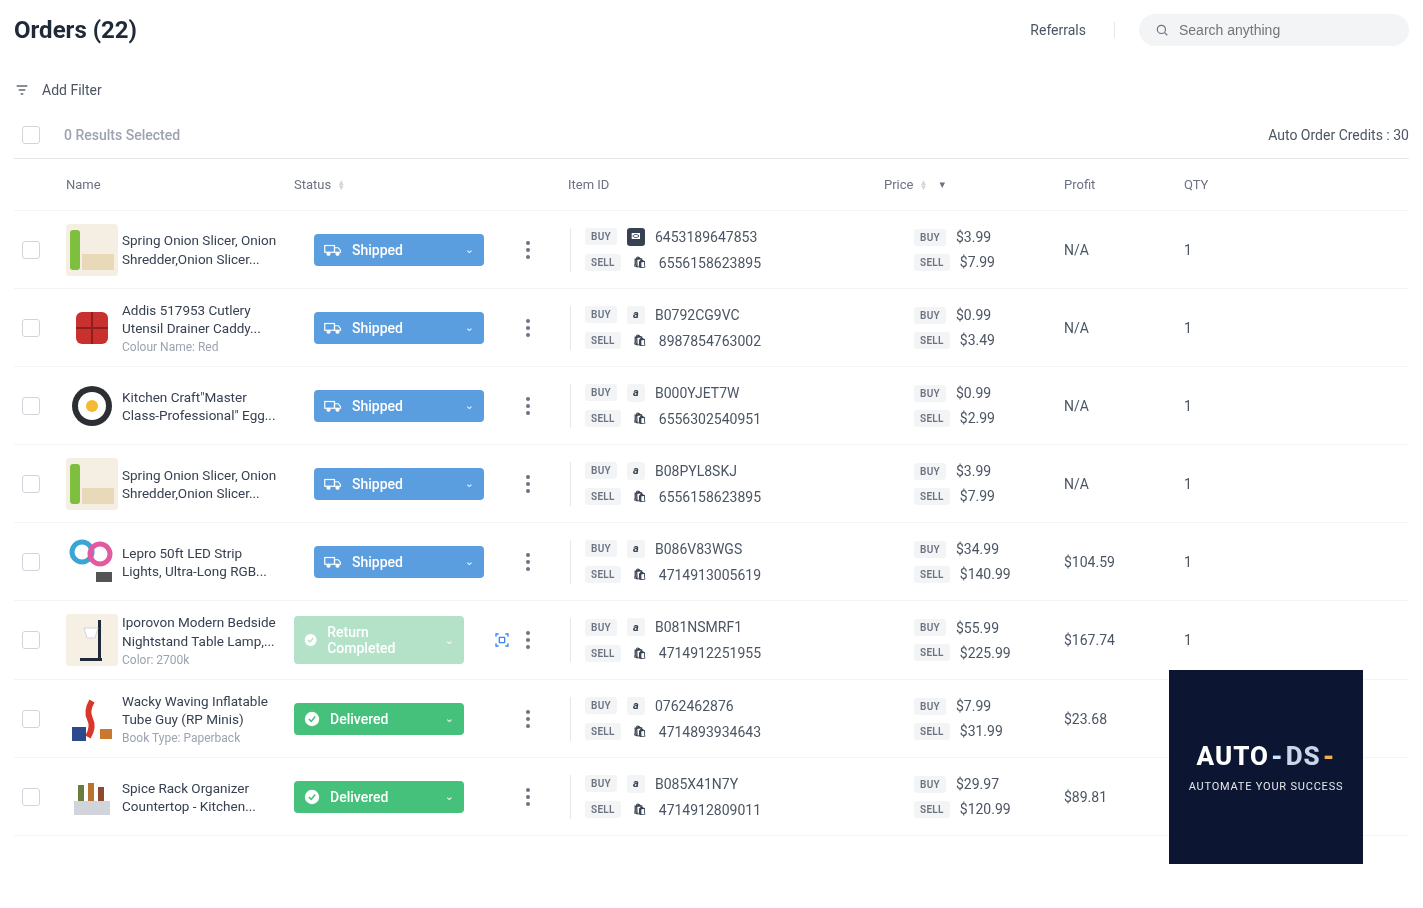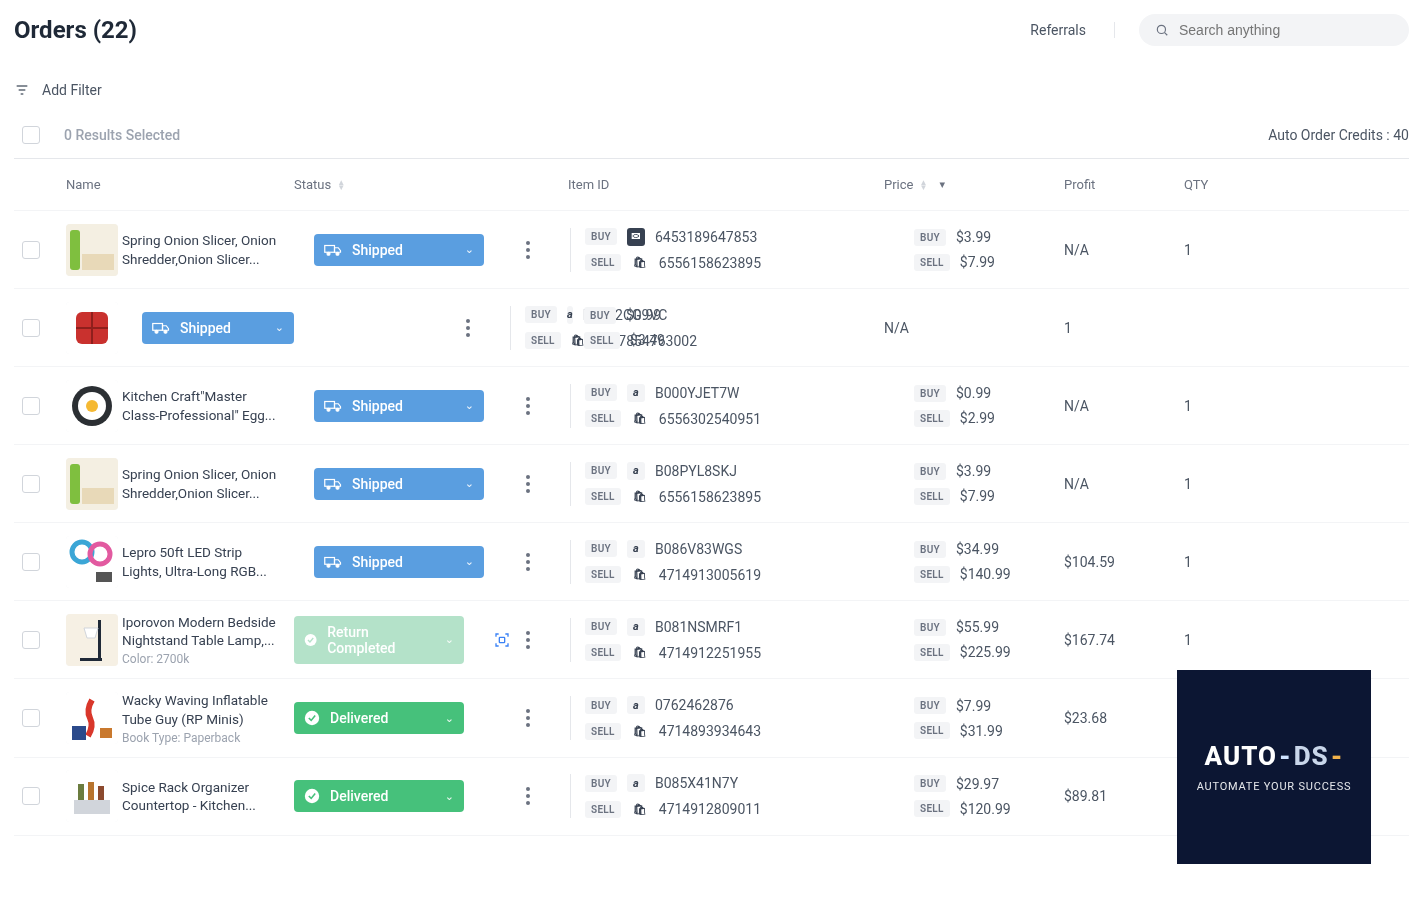--- a/index.html
+++ b/index.html
@@ -123,21 +123,21 @@
 .mini-icon.mail::after { content:"✉"; font-size:11px;}
 .item-id { font-size:14px; color:#4b5563; }
 .price-val { font-size:14px; color:#4b5563; }
 .profit-cell { font-size:14px; color:#4b5563; }
 .qty-cell { font-size:14px; color:#4b5563; }
 
 .item-cell { border-left:1px solid #e5e7eb; padding-left:14px; }
 
 
 .promo {
-  position:fixed; right:52px; bottom:44px;
+  position:fixed; right:60px; bottom:44px;
   width:194px; height:194px; background:#0c1633;
   display:flex; flex-direction:column; align-items:center; justify-content:center;
   color:#fff;
 }
 .promo-logo { font-size:26px; font-weight:800; letter-spacing:1px; display:flex; align-items:center;}
 .promo-logo .a { color:#fff; }
 .promo-logo .dash1 { color:#cfe3ff; margin:0 2px; font-weight:900;}
 .promo-logo .ds { color:#c9d6ea; }
 .promo-logo .dash2 { color:#f2b24b; margin-left:2px; font-weight:900;}
 .promo-sub { font-size:11px; letter-spacing:.8px; margin-top:9px; color:#e5e7eb;}
@@ -169,21 +169,21 @@
       </svg>
     <span>Add Filter</span>
   </div>
 
   <div class="sel-row">
     <div class="sel-left">
       <div class="checkbox"></div>
       <span class="sel-text">0 Results Selected</span>
     </div>
     <div class="credits">
-      <span>Auto Order Credits : </span><span>40</span>
+      <span>Auto Order Credits : </span><span>30</span>
     </div>
   </div>
 
   <div class="table">
     <div class="thead">
       <div></div>
       <div class="th-name">Name</div>
       <div class="th-status">
         <span>Status</span>
         <span class="sort-icons">▲<br>▼</span>
@@ -263,20 +263,24 @@
         <div class="row">
     <div class="checkbox"></div>
     <div class="thumb">
             <svg viewBox="0 0 52 52">
               <rect width="52" height="52" fill="#fff"></rect>
               <rect x="10" y="10" width="32" height="32" rx="6" fill="#c9312e"></rect>
               <line x1="26" y1="10" x2="26" y2="42" stroke="#8f1f1c" stroke-width="2"></line>
               <line x1="10" y1="26" x2="42" y2="26" stroke="#8f1f1c" stroke-width="2"></line>
             </svg>
           </div>
+    <div class="name-cell">
+      <div class="pname">Addis 517953 Cutlery Utensil Drainer Caddy...</div>
+      <div class="pvariant">Colour Name: Red</div>
+    </div>
     <div class="status-wrap">
       <div class="status-pill status-shipped">
       <span class="left">
         <svg class="pill-icon" viewBox="0 0 24 16" fill="none" stroke="#fff" stroke-width="1.6">
                   <rect x="1" y="2" width="13" height="9"></rect>
                   <path d="M14 5 h5 l3 4 v2 h-8z"></path>
                   <circle cx="6" cy="13" r="2" fill="#fff"></circle>
                   <circle cx="18" cy="13" r="2" fill="#fff"></circle>
                 </svg>
         <span>Shipped</span>

